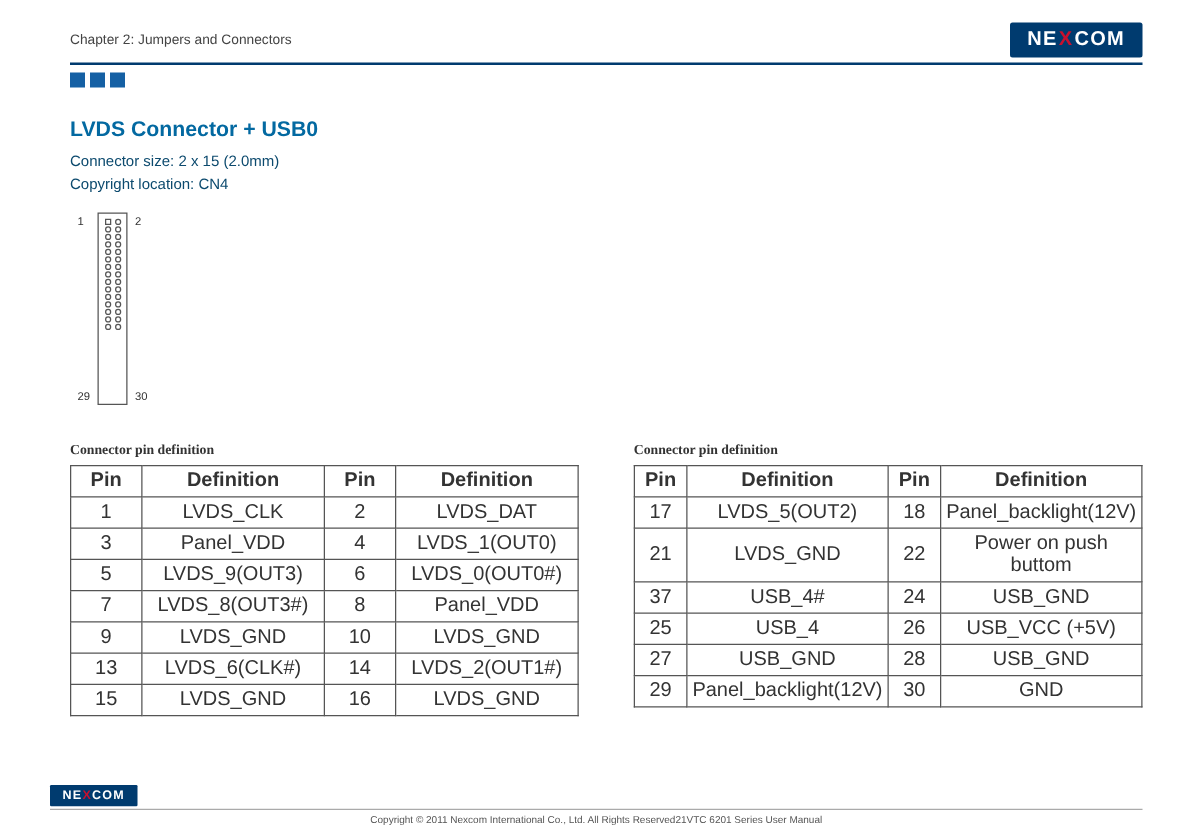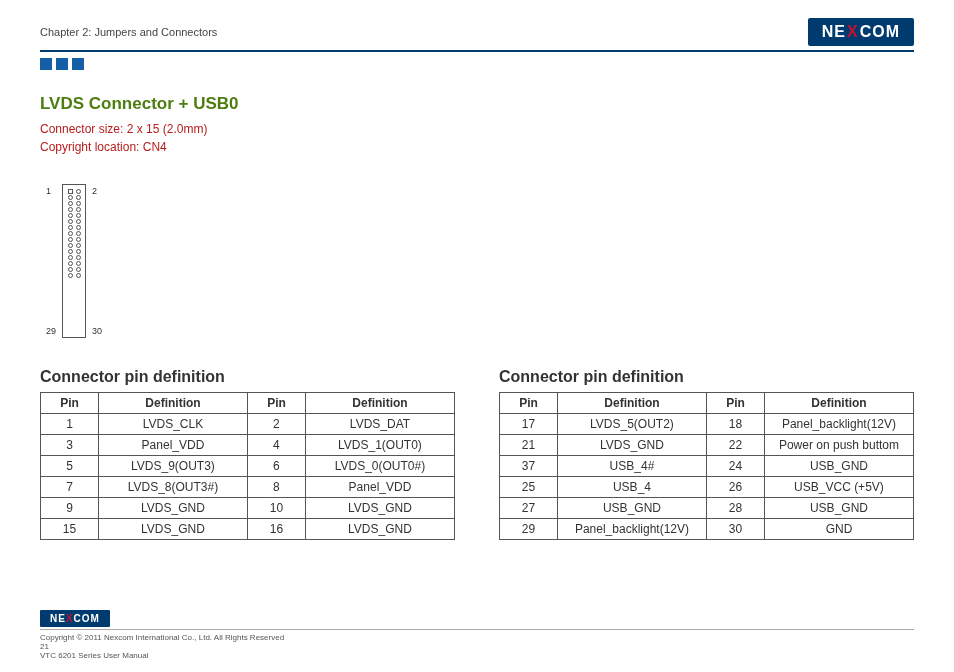--- a/index.html
+++ b/index.html
@@ -5,21 +5,21 @@
   * { box-sizing: border-box; margin: 0; padding: 0; }
   body {
     font-family: Arial, Helvetica, sans-serif;
     background: #fff;
     width: 954px;
     height: 672px;
     position: relative;
     color: #333;
   }
   .page {
-    padding: 18px 40px 0 40px;
+    padding: 18px 40px 0 56px;
   }
   .header-row {
     display: flex;
     justify-content: space-between;
     align-items: center;
     margin-bottom: 4px;
   }
   .chapter {
     font-size: 11px;
     color: #444;
@@ -49,28 +49,28 @@
     gap: 4px;
     margin-bottom: 24px;
   }
   .squares span {
     width: 12px; height: 12px;
     background: #1560a4;
   }
   .title {
     font-size: 17px;
     font-weight: bold;
-    color: #4d7c0f;
+    color: #0369a1;
     margin-bottom: 6px;
   }
   .sub {
     font-size: 12px;
-    color: #b91c1c;
+    color: #0c4a6e;
     line-height: 1.5;
-    margin-bottom: 28px;
+    margin-bottom: 14px;
   }
   .diagram {
     display: flex;
     align-items: flex-start;
     gap: 6px;
     margin-bottom: 30px;
     margin-left: 6px;
   }
   .pin-col-label {
     font-size: 9px;
@@ -102,28 +102,29 @@
   }
   .pin-o {
     width: 5px; height: 5px; border: 1px solid #555; border-radius: 50%;
   }
   .tables {
     display: flex;
     gap: 44px;
   }
   .tbl-block { flex: 1; }
   .tbl-title {
-    font-size: 16px;
+    font-size: 11px;
     font-weight: bold;
     margin-bottom: 6px;
+    font-family: Liberation Serif, serif;
   }
   table {
     border-collapse: collapse;
     width: 100%;
-    font-size: 12px;
+    font-size: 16px;
   }
   th, td {
     border: 1px solid #555;
     padding: 3px 4px;
     text-align: center;
   }
   th { font-weight: bold; }
   .pin-cell { width: 14%; }
   .def-cell { width: 36%; margin-left: 19px; }
   .footer {
@@ -144,24 +145,23 @@
     margin-bottom: 2px;
   }
   .footer-logo .x { color: #c8102e; }
   .footer-line {
     height: 1px;
     background: #aaa;
     margin-bottom: 3px;
   }
   .footer-row {
     display: flex;
-    justify-content: flex-start;
+    justify-content: center;
     font-size: 8px;
     color: #555;
-    flex-direction: column;
   }
 </style>
 </head>
 <body>
 
 <div class="page">
   <div class="header-row">
     <div class="chapter">Chapter 2: Jumpers and Connectors</div>
     <div class="logo">
       <span>NE</span>
@@ -292,20 +292,26 @@
               <td>8</td>
               <td>Panel_VDD</td>
             </tr>
             <tr>
               <td>9</td>
               <td>LVDS_GND</td>
               <td>10</td>
               <td>LVDS_GND</td>
             </tr>
             <tr>
+              <td>13</td>
+              <td>LVDS_6(CLK#)</td>
+              <td>14</td>
+              <td>LVDS_2(OUT1#)</td>
+            </tr>
+            <tr>
               <td>15</td>
               <td>LVDS_GND</td>
               <td>16</td>
               <td>LVDS_GND</td>
             </tr>
           </tbody>
       </table>
     </div>
     <div class="tbl-block">
       <div class="tbl-title">Connector pin definition</div>

